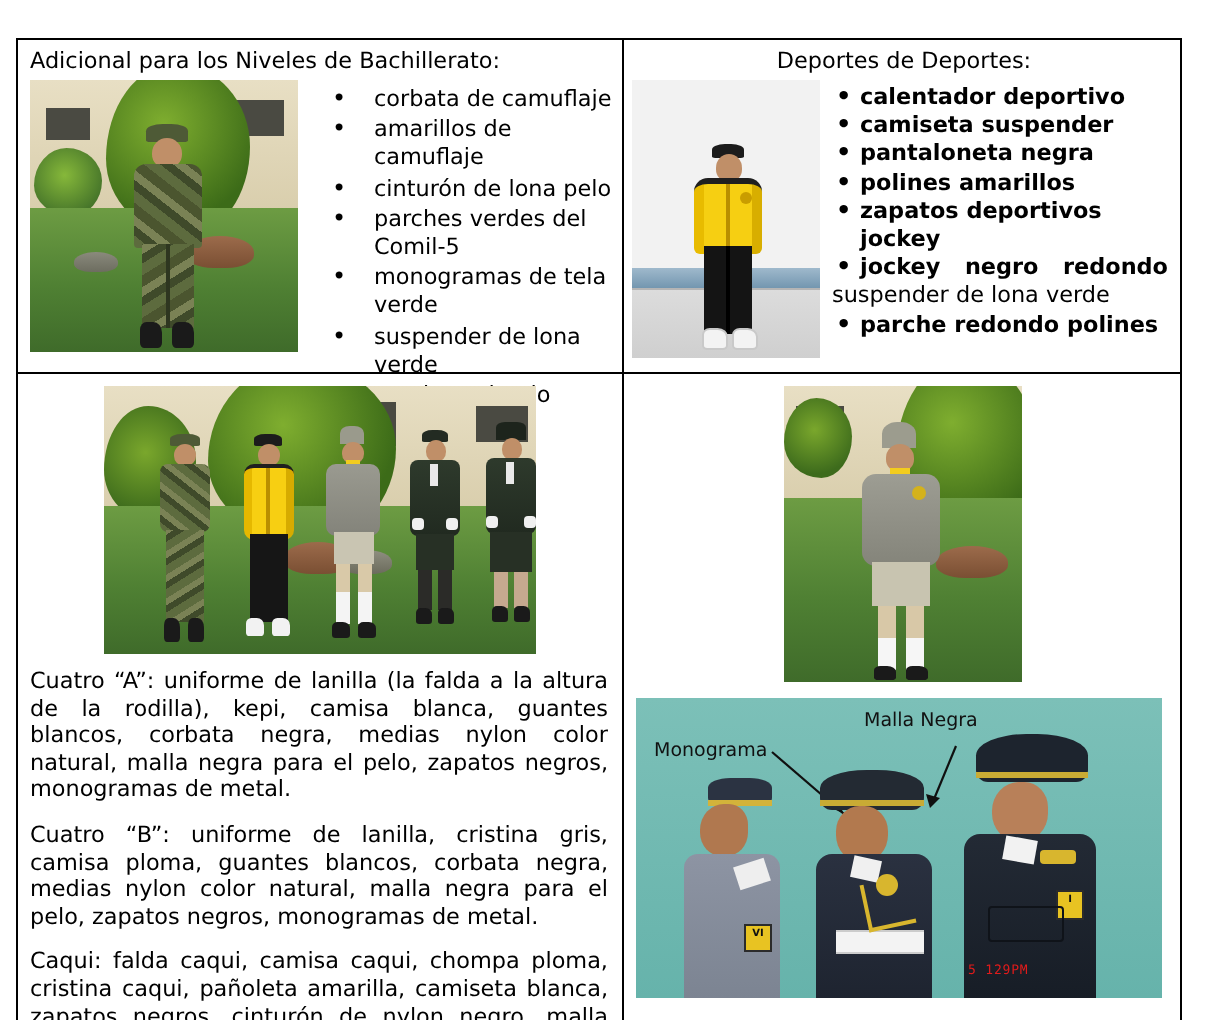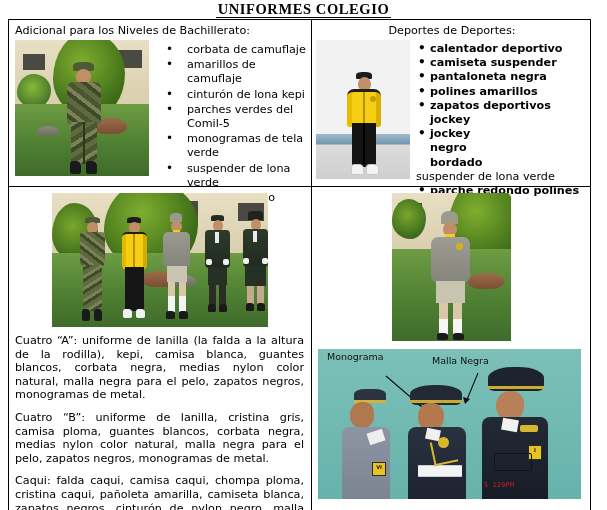--- a/index.html
+++ b/index.html
@@ -184,23 +184,20 @@
     text-align: center;
     line-height: 8px;
     font-family: "DejaVu Sans", sans-serif;
   }
 </style>
 </head>
 <body>
 
 <div class="page">
 
-  <div class="doc-title">
-    <span>UNIFORMES COLEGIO</span>
-  </div>
 
   <table class="tbl">
     <tbody>
 
       <tr>
 
         <td class="col-left">
           <div class="cell-head">Adicional para los Niveles de Bachillerato:</div>
 
           <div class="row1-left-body">
@@ -225,21 +222,21 @@
                      background:repeating-linear-gradient(-32deg,#5d6b3e 0 5px,#3f4a2a 5px 9px,#7a8255 9px 13px,#4b552f 13px 18px);"></div>
                 <div style="position:absolute;left:21px;top:60px;width:2px;height:42px;background:#2e3620;"></div>
                 <div class="shoe" style="left:8px; top:99px; width:11px; height:13px;"></div>
                 <div class="shoe" style="left:24px; top:99px; width:11px; height:13px;"></div>
               </div>
             </div>
 
             <ul class="bullets" style="position:absolute; left:152px; top:3px; width:146px;">
               <li>corbata de camuflaje</li>
               <li>amarillos de camuflaje</li>
-              <li>cinturón de lona kepi</li>
+              <li>cinturón de lona pelo</li>
               <li>parches verdes del Comil-5</li>
               <li>monogramas de tela verde</li>
               <li>suspender de lona verde</li>
               <li>parche redondo</li>
             </ul>
           </div>
         </td>
 
         <td class="col-right">
           <div class="cell-head center">Deportes de Deportes:</div>
@@ -268,24 +265,24 @@
             </div>
 
             <div style="position:absolute; left:104px; top:2px; width:168px;">
               <ul class="bullets tight">
                 <li>calentador deportivo</li>
                 <li>camiseta suspender</li>
                 <li>pantaloneta negra</li>
                 <li>polines amarillos</li>
                 <li>zapatos deportivos jockey</li>
                 <li>
-                  <span class="justify-line" style="width:100%;flex-direction:column;">
+                  <span class="justify-line" style="width:100%;">
                     <span>jockey</span>
                     <span>negro</span>
-                    <span>bordado</span>
+                    <span>redondo</span>
                   </span>
                 </li>
               </ul>
               <div style="font-size:11.2px; line-height:14.2px;">suspender de lona verde</div>
               <ul class="bullets tight">
                 <li>parche redondo polines</li>
               </ul>
             </div>
           </div>
         </td>
@@ -406,21 +403,21 @@
                 <div class="shoe" style="left:9px; top:122px; width:11px; height:7px;"></div>
                 <div class="shoe" style="left:25px; top:122px; width:11px; height:7px;"></div>
               </div>
             </div>
           </div>
 
           <div style="padding:4px 4px 6px 6px;">
             <div class="photo ph" style="position:relative; width:263px; height:150px;">
               <div class="tealwall"></div>
 
-              <div class="lbl-photo" style="left:9px; top:2px;">Monograma</div>
+              <div class="lbl-photo" style="left:9px; top:21px;">Monograma</div>
               <div class="lbl-photo" style="left:114px; top:6px;">Malla Negra</div>
 
               <svg class="arrow-svg" width="263" height="150" viewBox="0 0 263 150">
                 <line x1="68" y1="27" x2="104" y2="58" stroke="#101010" stroke-width="1.1"></line>
                 <polygon points="104,58 98,55 100,50" fill="#101010"></polygon>
                 <line x1="160" y1="24" x2="148" y2="53" stroke="#101010" stroke-width="1.1"></line>
                 <polygon points="147,55 145,48 152,50" fill="#101010"></polygon>
               </svg>
 
               <div class="person" style="left:20px; top:40px; width:66px; height:110px;">

